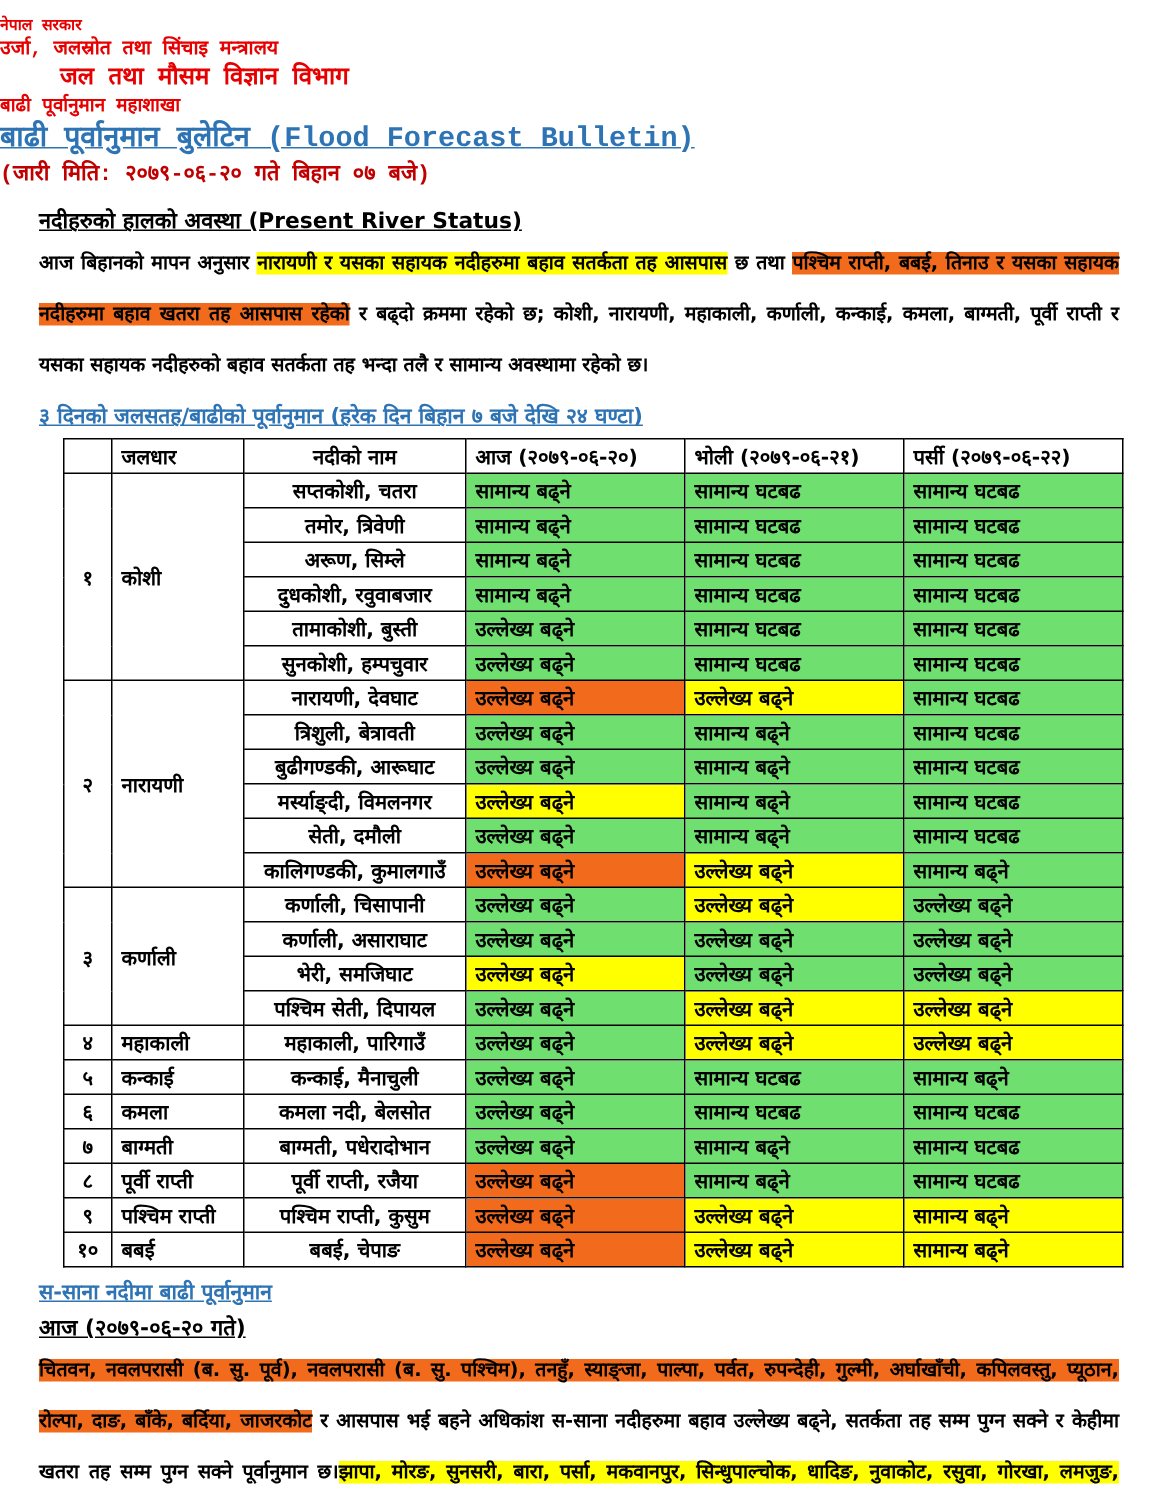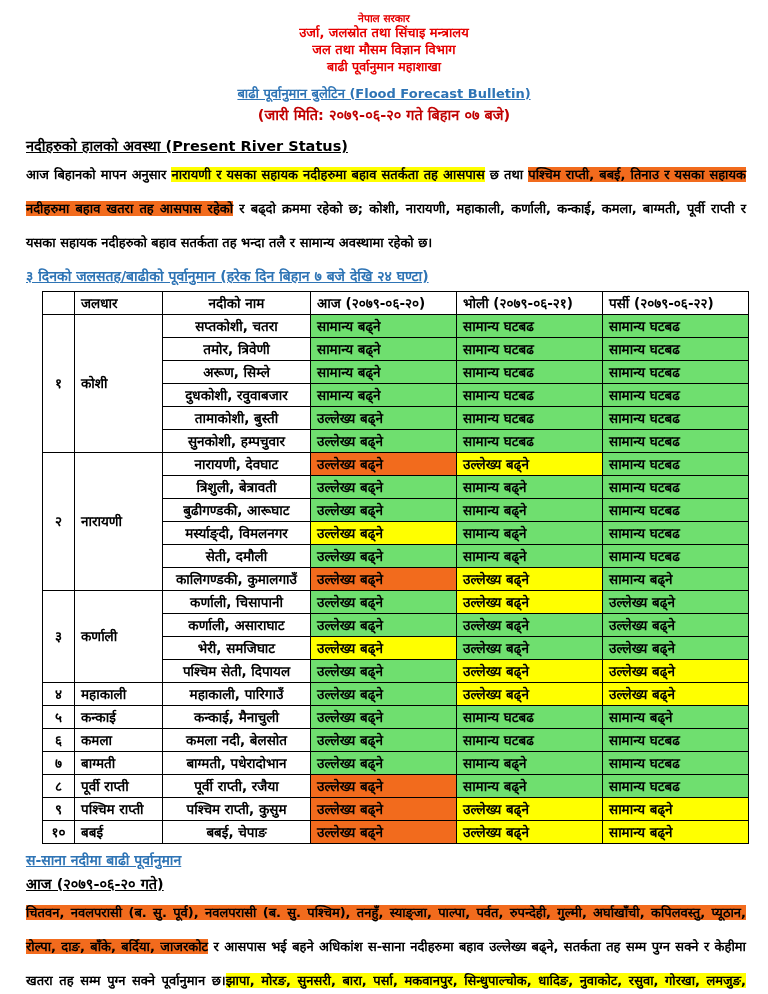--- a/index.html
+++ b/index.html
@@ -7,27 +7,27 @@
   body {
     width: 768px;
     min-height: 994px;
     font-family: "DejaVu Sans", sans-serif;
     color: #000;
     font-weight: bold;
   }
   .page { width: 768px; padding: 12px 0 10px 0; }
 
   
-  .letterhead { text-align: center; line-height: 1.28; }
+  .letterhead { text-align: left; line-height: 1.28; font-family: Liberation Mono, monospace; }
   .gov-line      { color: var(--red); font-size: 10.5px; }
   .ministry-line { color: var(--red); font-size: 13px; }
-  .dept-line     { color: var(--red); font-size: 13px; }
+  .dept-line     { color: var(--red); font-size: 16px; padding-left: 40px; }
   .div-line      { color: var(--red); font-size: 12.5px; }
   .bulletin-title {
-    color: var(--blue); font-size: 13px; margin-top: 11px;
+    color: var(--blue); font-size: 19px; margin-top: 1px;
     text-decoration: underline;
   }
   .issue-date { color: #c00000; font-size: 14.5px; margin-top: 4px; }
 
   
   .content { padding: 0 22px 0 26px; }
   .section-heading {
     font-size: 14.5px; text-decoration: underline; margin-top: 10px;
   }
   .para {

